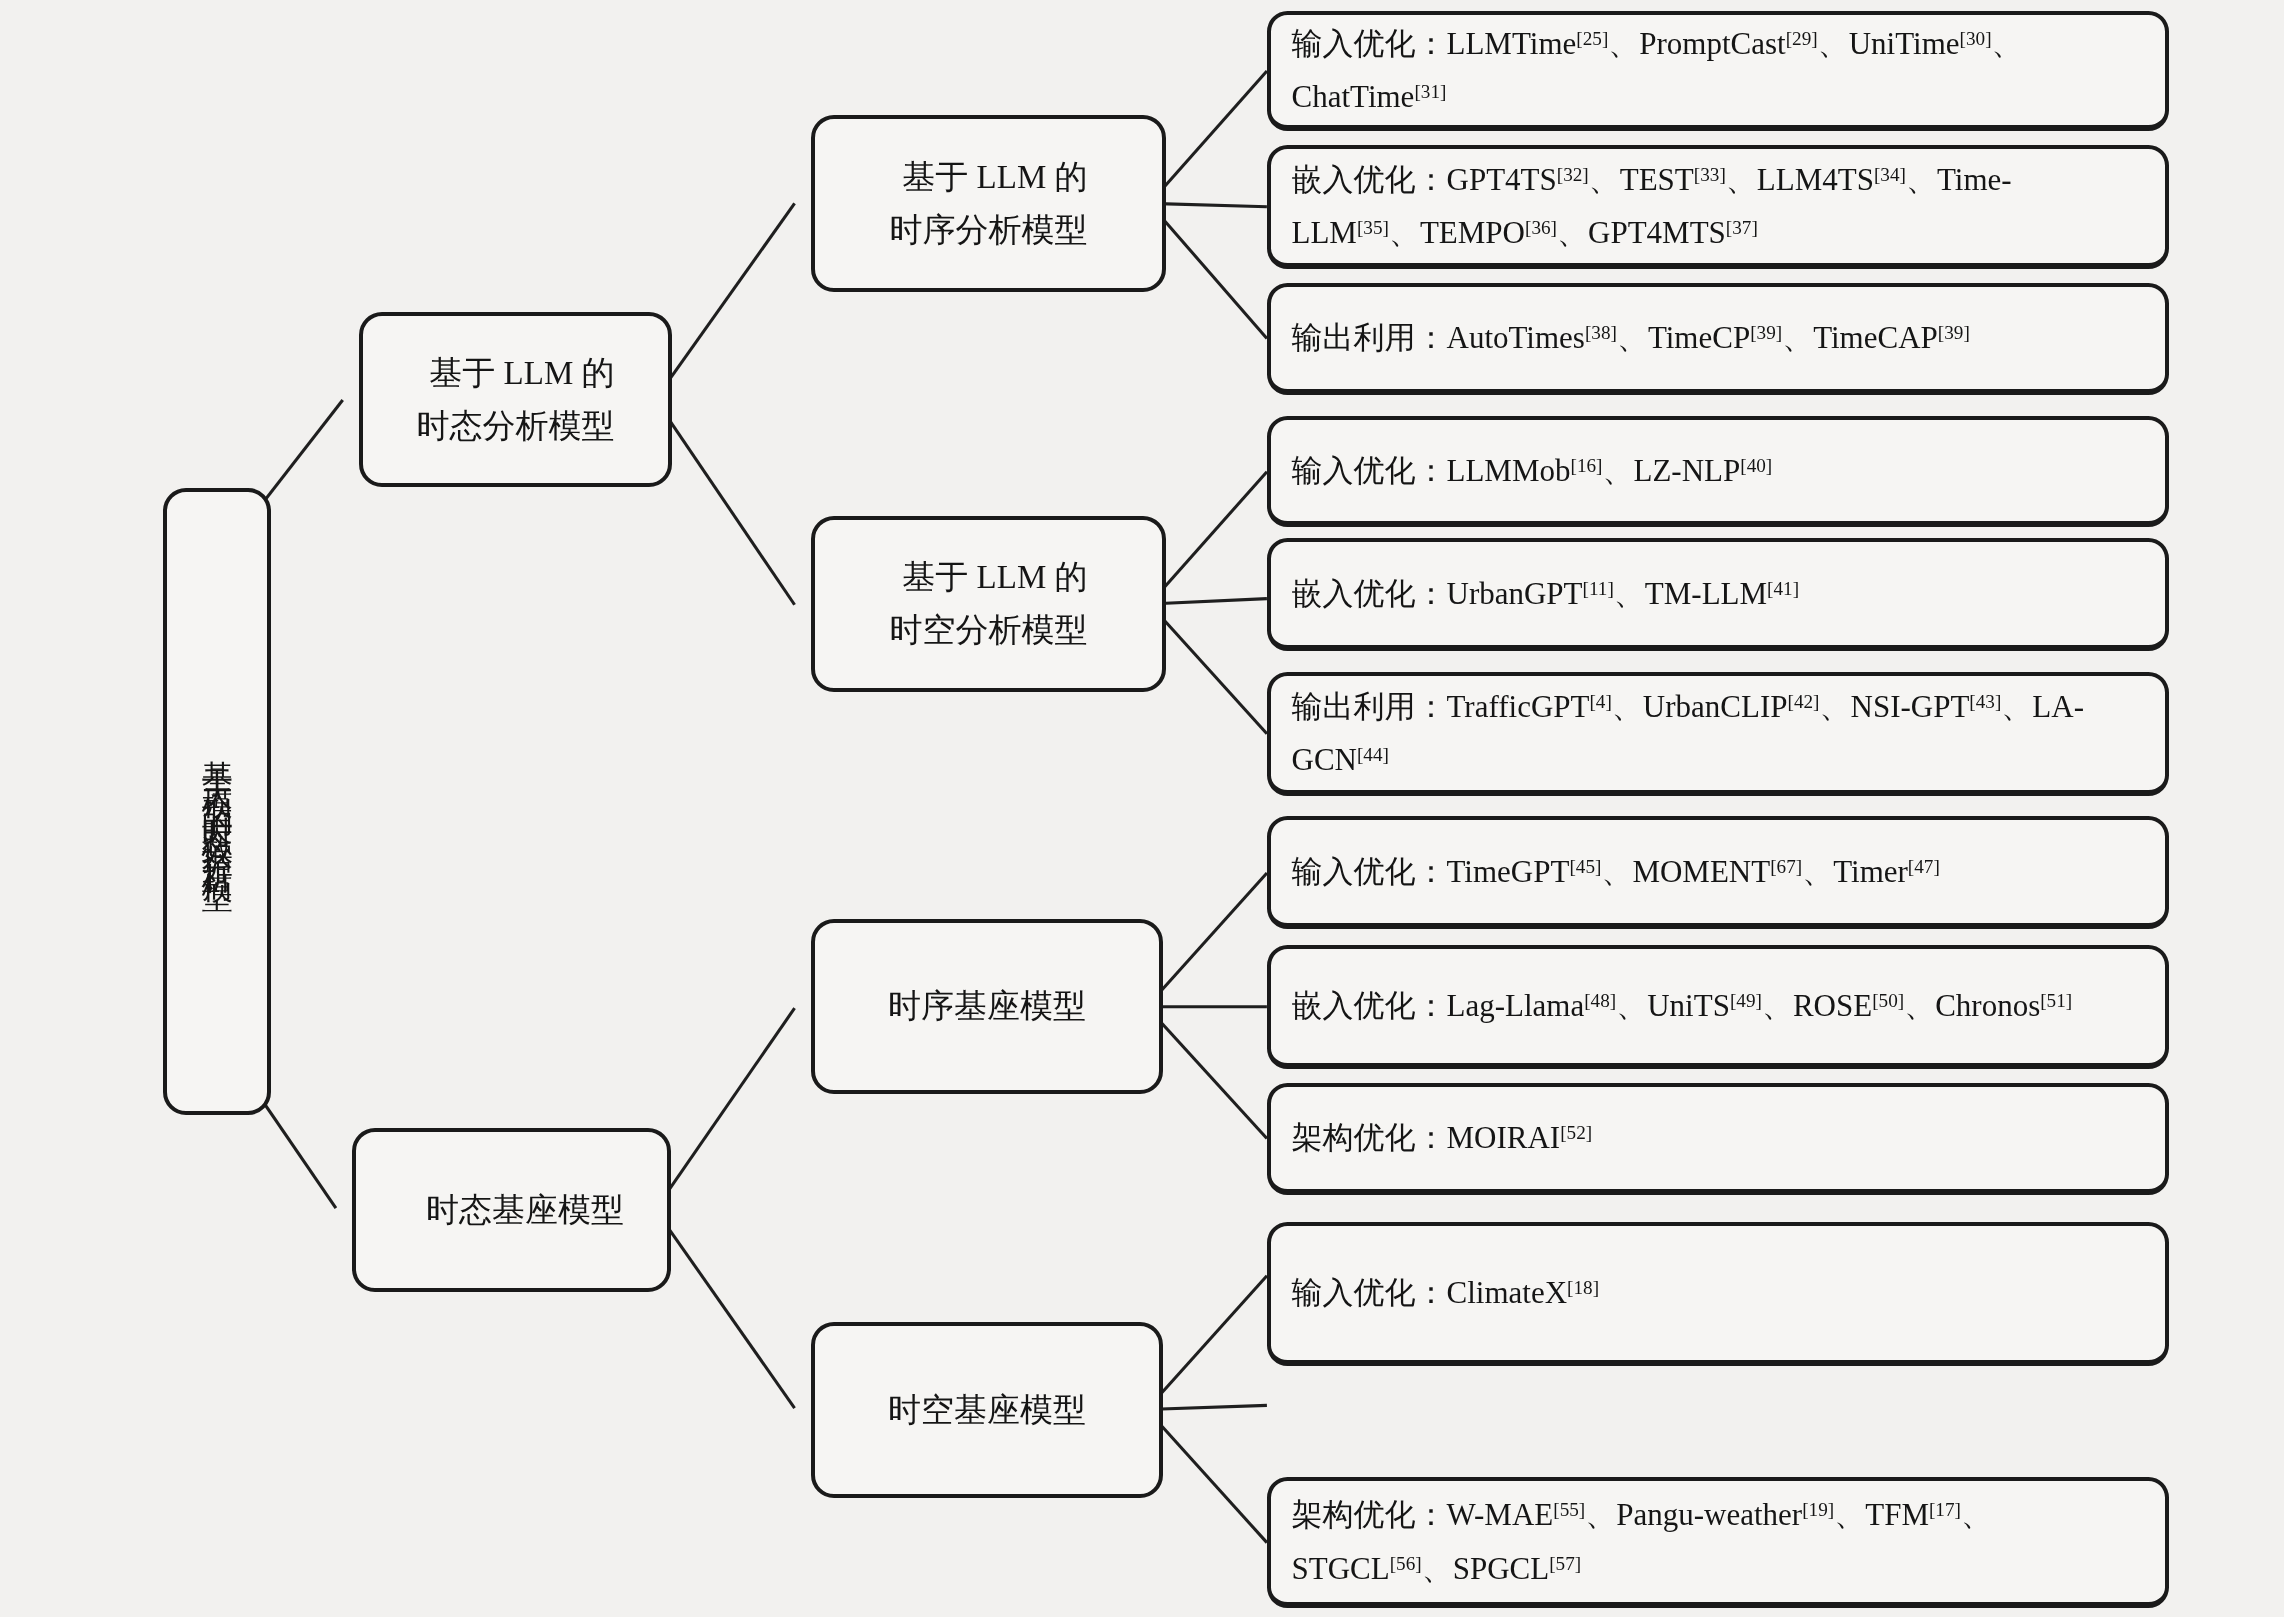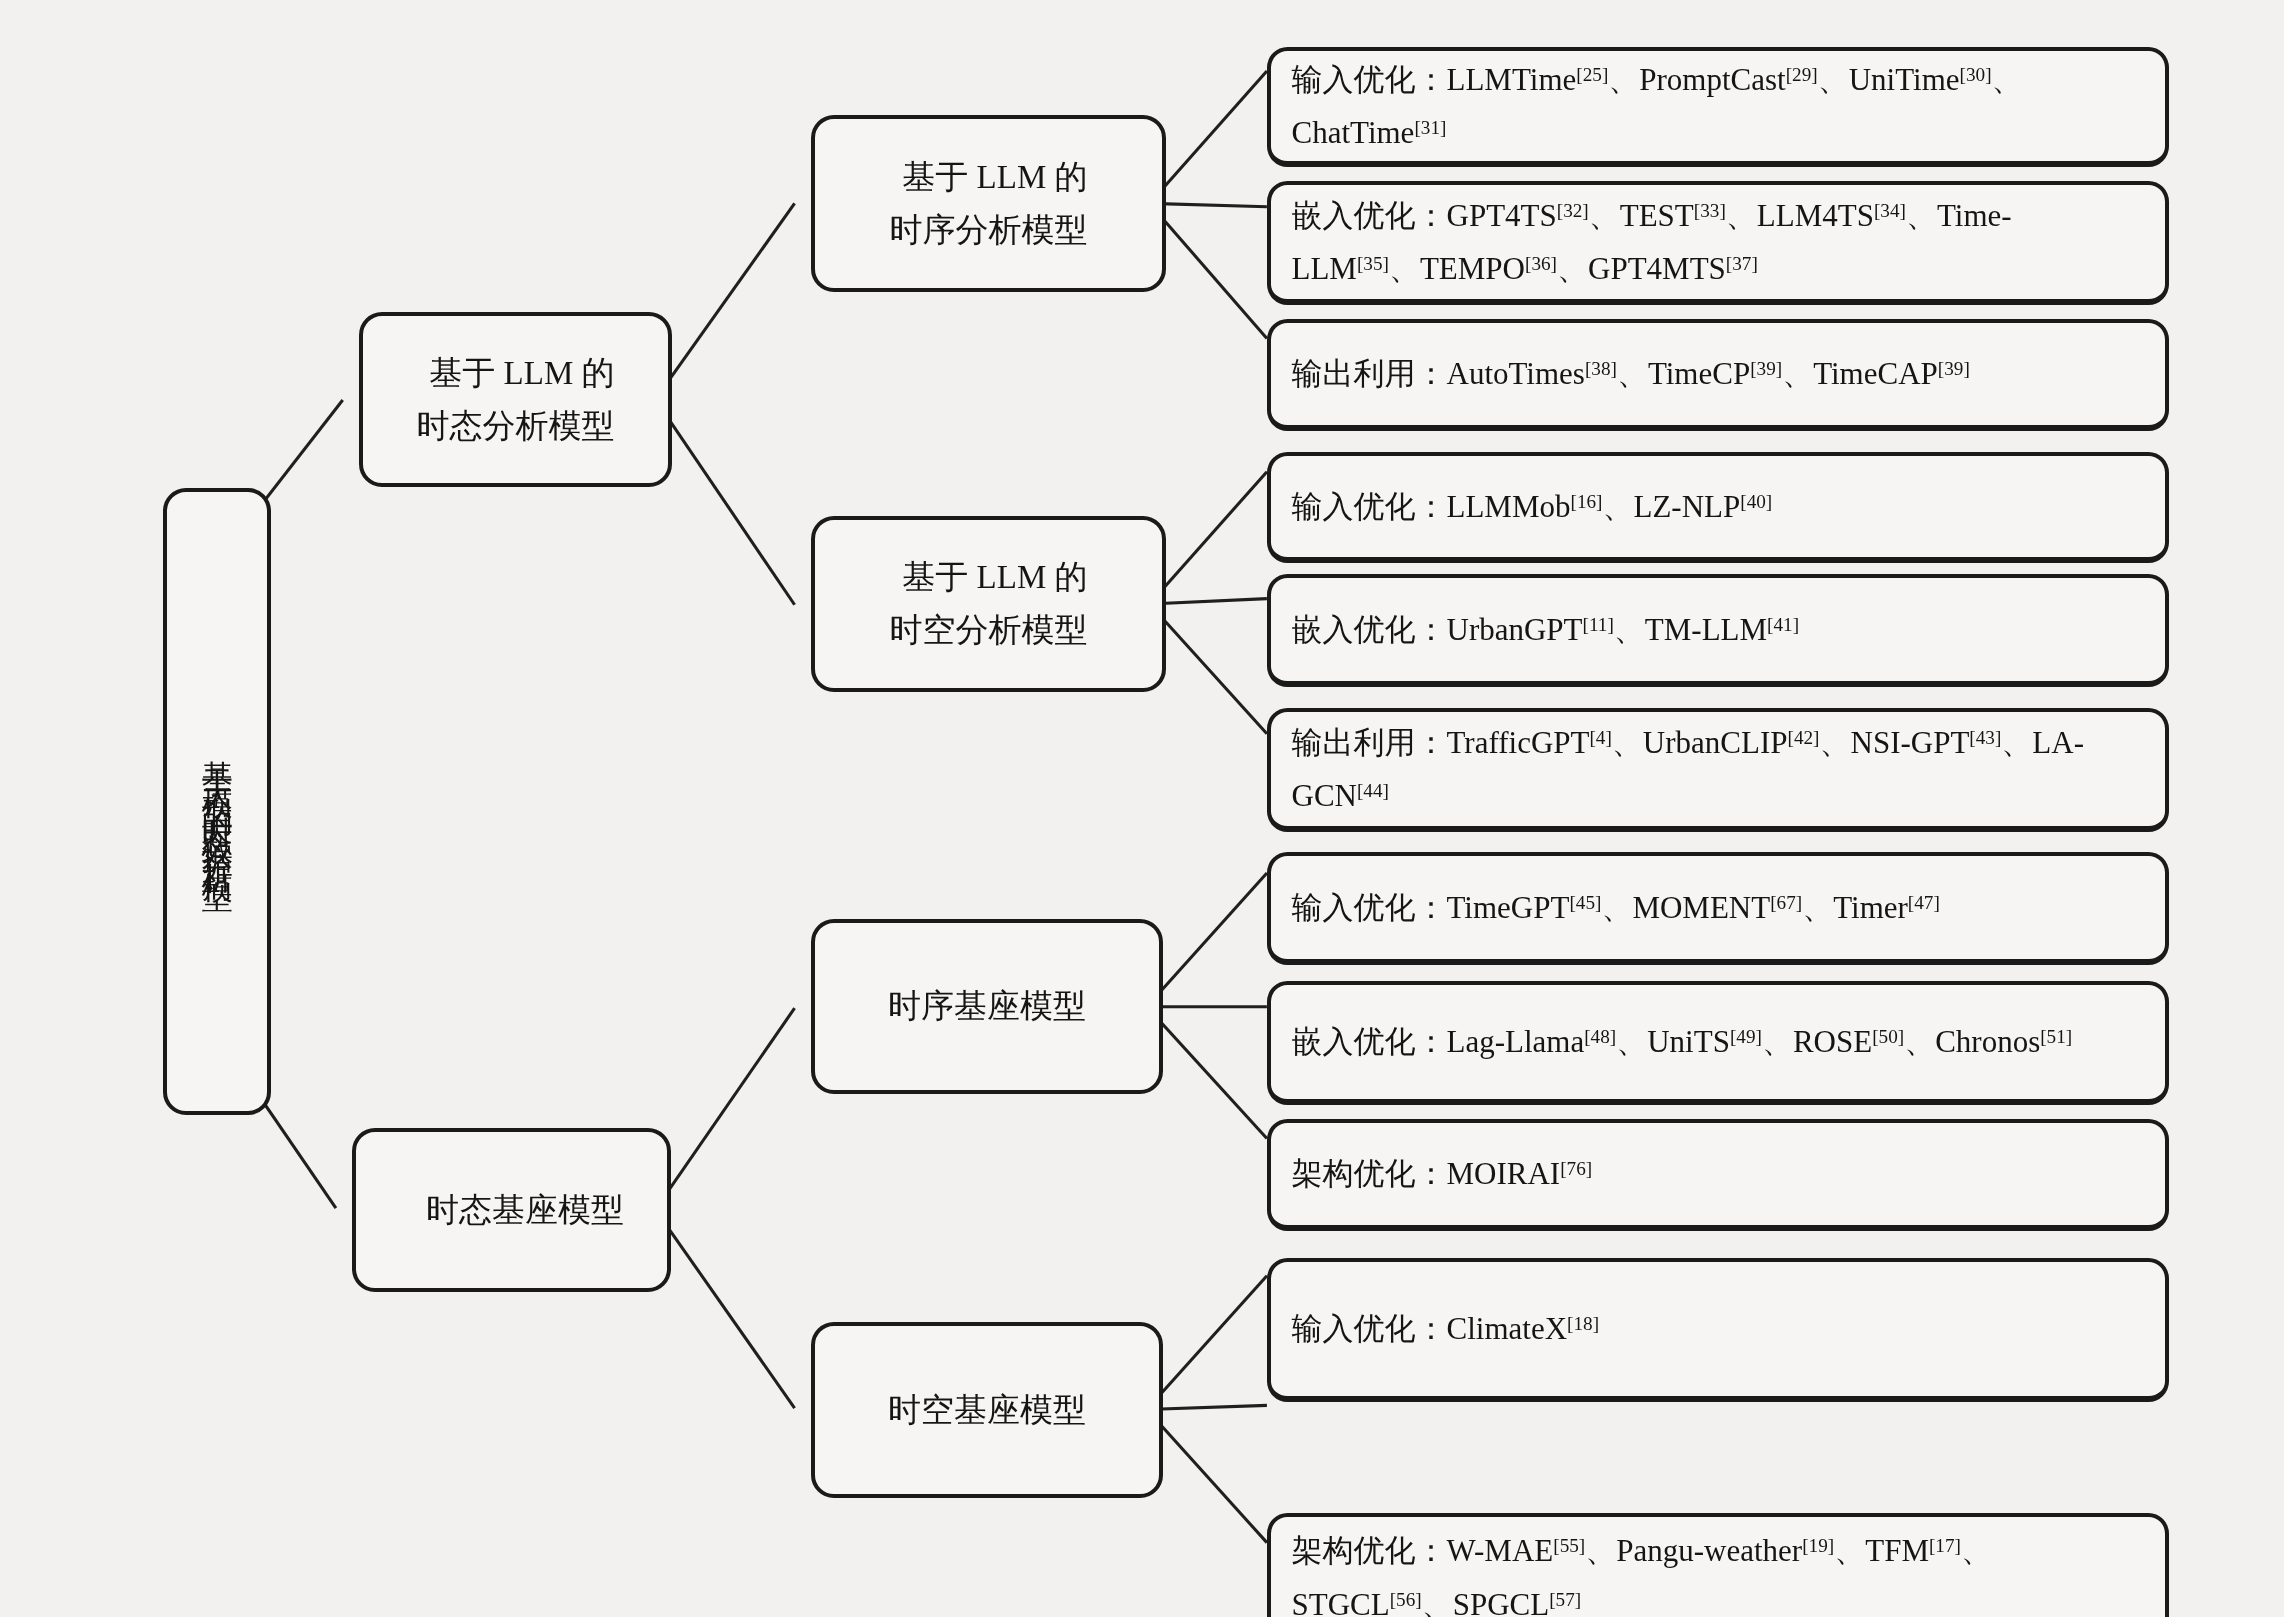--- a/index.html
+++ b/index.html
@@ -33,21 +33,21 @@
     letter-spacing:0.30em;
     margin:auto;
   }
 
   .leaf {
     left:1267px; width:902px;
     border-width:4.1px 4.1px 6.1px 4.8px;
     border-radius:20.5px;
     font-size:31px; line-height:1.72;
     padding:4.1px 33px 4.1px 20.5px;
-    justify-content:flex-start; text-align:left;margin-top:36px;
+    justify-content:flex-start; text-align:left;
   }
   .leaf sup { font-size:0.62em; vertical-align:0.48em; line-height:0; }
 </style>
 </head>
 <body>
 
 <div class="canvas">
 
   <svg class="wires" viewBox="0 0 3346 2369">
     <line x1="373" y1="752" x2="502" y2="586"></line>
@@ -112,21 +112,21 @@
   <div class="leaf" style="top:672px;  height:124px;">
       <span>输出利用：TrafficGPT<sup>[4]</sup>、UrbanCLIP<sup>[42]</sup>、NSI-GPT<sup>[43]</sup>、LA-GCN<sup>[44]</sup></span>
     </div>
   <div class="leaf" style="top:816px; height:113px;">
       <span>输入优化：TimeGPT<sup>[45]</sup>、MOMENT<sup>[67]</sup>、Timer<sup>[47]</sup></span>
     </div>
   <div class="leaf" style="top:945px; height:124px;">
       <span>嵌入优化：Lag-Llama<sup>[48]</sup>、UniTS<sup>[49]</sup>、ROSE<sup>[50]</sup>、Chronos<sup>[51]</sup></span>
     </div>
   <div class="leaf" style="top:1083px; height:112px;">
-      <span>架构优化：MOIRAI<sup>[76]</sup></span>
+      <span>架构优化：MOIRAI<sup>[52]</sup></span>
     </div>
   <div class="leaf" style="top:1222px; height:144px;">
       <span>输入优化：ClimateX<sup>[18]</sup></span>
     </div>
   <div class="leaf" style="top:1477px; height:131px;">
       <span>架构优化：W-MAE<sup>[55]</sup>、Pangu-weather<sup>[19]</sup>、TFM<sup>[17]</sup>、STGCL<sup>[56]</sup>、SPGCL<sup>[57]</sup></span>
     </div>
 
 </div>
 

